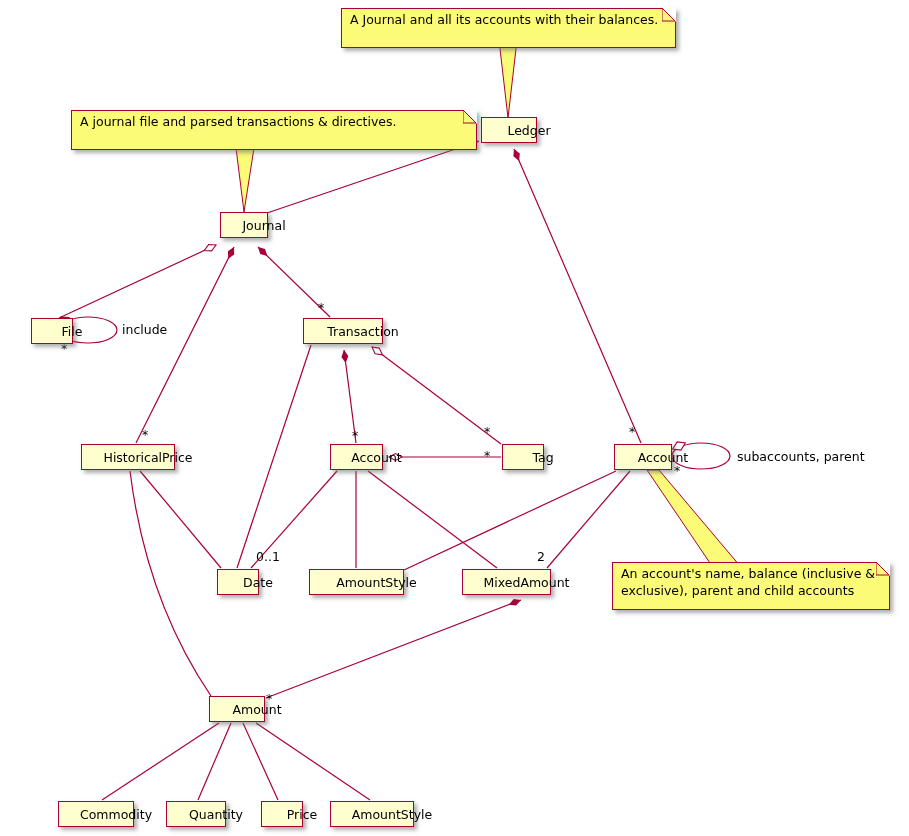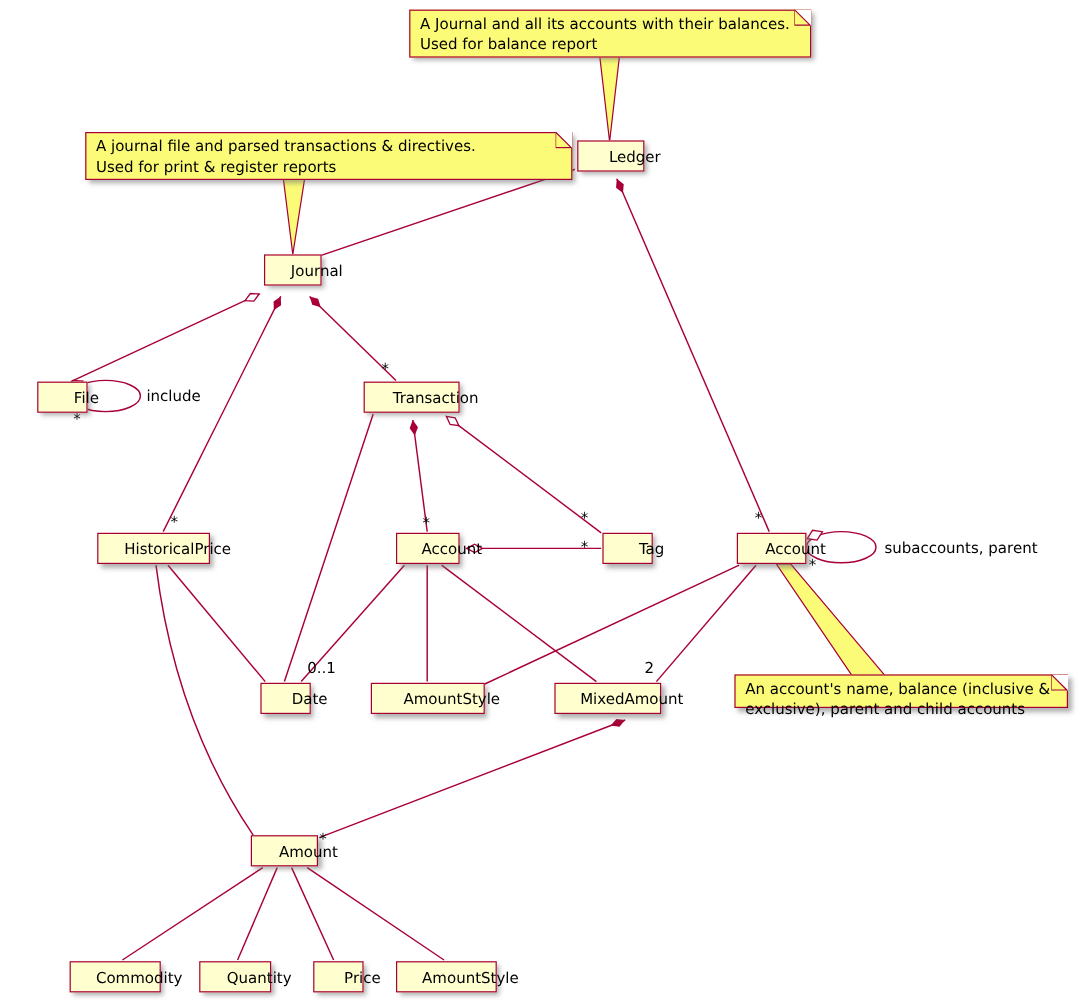--- a/index.html
+++ b/index.html
@@ -100,33 +100,31 @@
     <text class="lbl" x="737" y="461">subaccounts, parent</text>
     <text class="lbl" x="266" y="703">*</text>
   </svg>
 
   <div class="note" style="left:341px;top:8px;width:335px;height:40px">
     <svg class="fold" width="14" height="14">
       <path d="M0,0 L14,0 L14,14 Z" class="fold-cut"></path>
         <path d="M0,0 L13,13 L0,13 Z" class="fold-flap"></path>
     </svg>
     <div class="nline">A Journal and all its accounts with their balances.</div>
-    <div class="nline">Used for balance report</div>
   </div>
 
   <div class="note" style="left:71px;top:110px;width:406px;height:40px">
     <svg class="fold" width="14" height="14">
       <path d="M0,0 L14,0 L14,14 Z" class="fold-cut"></path>
         <path d="M0,0 L13,13 L0,13 Z" class="fold-flap"></path>
     </svg>
     <div class="nline">A journal file and parsed transactions &amp; directives.</div>
-    <div class="nline">Used for print &amp; register reports</div>
   </div>
 
-  <div class="note" style="left:612px;top:562px;width:278px;height:28px">
+  <div class="note" style="left:612px;top:562px;width:278px;height:48px">
     <svg class="fold" width="14" height="14">
       <path d="M0,0 L14,0 L14,14 Z" class="fold-cut"></path>
         <path d="M0,0 L13,13 L0,13 Z" class="fold-flap"></path>
     </svg>
     <div class="nline">An account's name, balance (inclusive &amp;</div>
     <div class="nline">exclusive), parent and child accounts</div>
   </div>
 
   <div class="cls" style="left:481px;top:117px;width:56px">Ledger</div>
   <div class="cls" style="left:220px;top:212px;width:48px">Journal</div>

